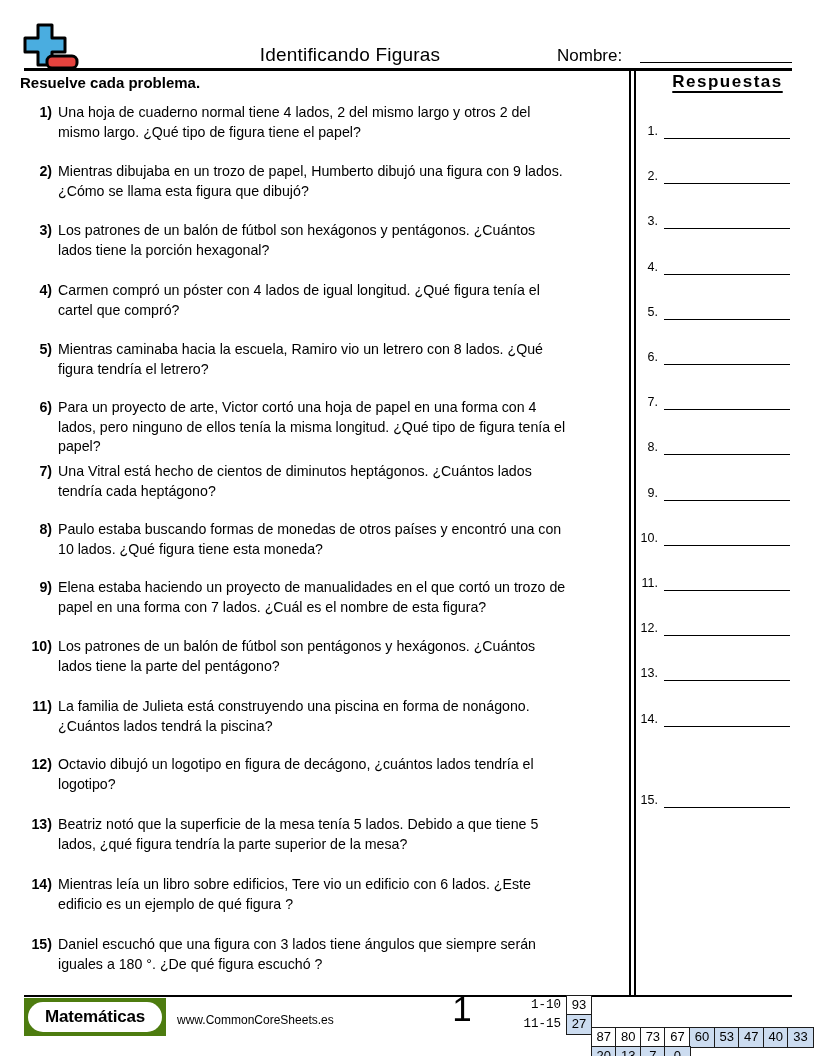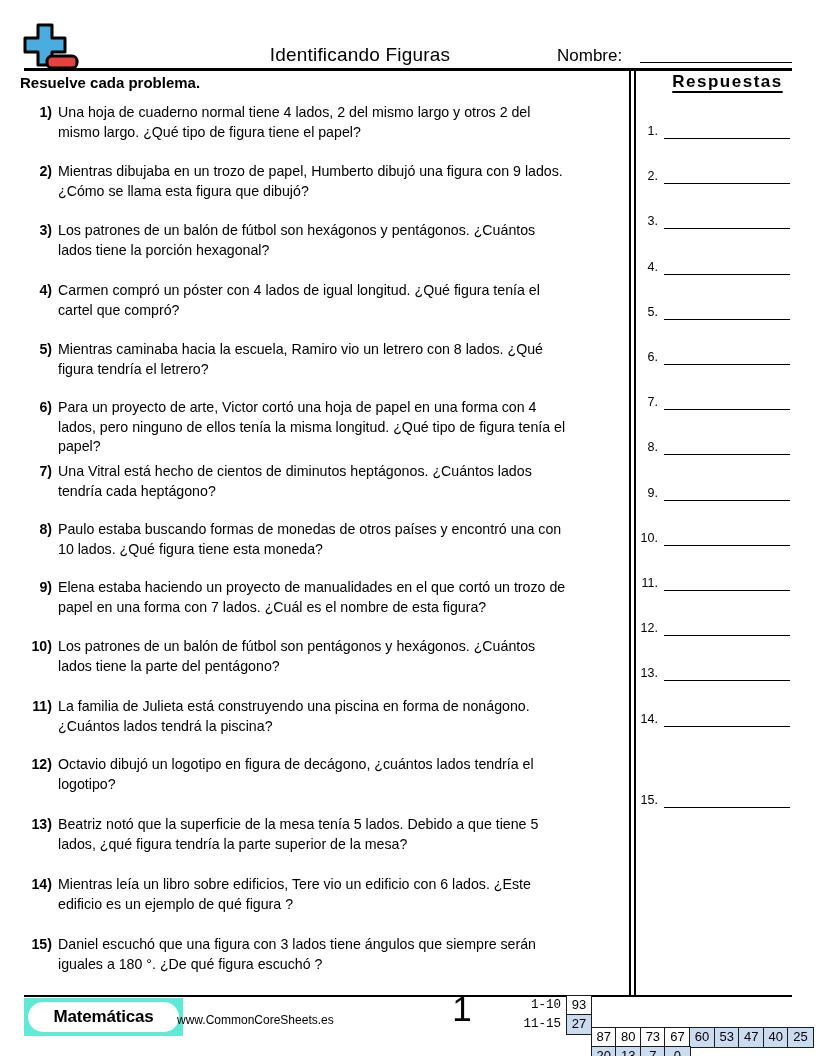--- a/index.html
+++ b/index.html
@@ -4,42 +4,42 @@
 <style>
   html,body{margin:0;padding:0;background:#888;}
   .page{
     position:relative;width:816px;height:1056px;margin:0 auto;
     background:#ffffff;color:#000;
     font-family:"Liberation Sans", sans-serif;
     overflow:hidden;
   }
   
   .logo{position:absolute;left:14px;top:12px;width:68px;height:58px;}
-  .title{position:absolute;left:160px;top:44px;width:400px;text-align:center;font-size:19px;letter-spacing:.2px;}
+  .title{position:absolute;left:150px;top:44px;width:400px;text-align:center;font-size:19px;letter-spacing:.2px;}
   .nombre{position:absolute;left:557px;top:46px;font-size:17px;}
   .name-line{position:absolute;left:640px;top:47px;width:152px;height:15px;border-bottom:1.6px solid #000;}
   .header-rule{position:absolute;left:24px;top:68px;width:768px;height:2.6px;background:#000;}
   .instructions{position:absolute;left:20px;top:74px;font-size:15px;font-weight:bold;}
   
   .problem{position:absolute;left:14px;width:616px;font-size:14.2px;line-height:19.5px;}
   .pnum{position:absolute;left:0;top:0;width:38px;text-align:right;font-weight:bold;}
   .ptext{margin-left:44px;white-space:pre-line;}
   
   .divider{position:absolute;left:629px;top:70px;width:3.2px;height:925px;
     border-left:2px solid #000;border-right:2px solid #000;}
   
   .answers-title{position:absolute;left:650px;top:72px;width:155px;text-align:center;
     font-weight:bold;font-size:17px;letter-spacing:1.5px;
     text-decoration:underline;text-underline-offset:3.5px;text-decoration-thickness:1.8px;}
   .answer-row{position:absolute;left:638px;width:154px;height:15px;font-size:12.5px;}
   .anum{position:absolute;left:0;top:0;width:20px;text-align:right;}
   .aline{position:absolute;left:26px;right:2px;top:0;height:14px;border-bottom:1.4px solid #000;}
   
   .footer-rule{position:absolute;left:24px;top:995px;width:768px;height:2px;background:#000;}
-  .badge{position:absolute;left:24px;top:998px;width:159px;height:38px;background:#5eead4;}
+  .badge{position:absolute;left:24px;top:998px;width:142px;height:38px;background:#4d7c0f;}
   .badge-pill{position:absolute;left:4px;top:4px;right:4px;bottom:4px;background:#fff;
     border-radius:16px;display:flex;align-items:center;justify-content:center;
     font-weight:bold;font-size:17px;letter-spacing:-.2px;}
   .site{position:absolute;left:177px;top:1013px;font-size:12px;}
   .page-num{position:absolute;left:430px;top:989px;width:64px;text-align:center;font-size:35px;}
   .score-row{position:absolute;left:510px;height:22px;display:flex;align-items:flex-start;}
   .slabel{width:51px;text-align:right;padding-right:5px;font-size:12.5px;line-height:21px;font-family:Liberation Mono, monospace;}
   .scell{box-sizing:border-box;width:26.2px;height:21px;border:1.6px solid #1c1c1c;
     text-align:center;font-size:13px;line-height:18px;background:#fff;}
   .scell + .scell{margin-left:-1.6px;margin-top:32px;}
@@ -216,21 +216,21 @@
         <span class="slabel">1-10</span>
         <span class="scell">93</span>
         <span class="scell">87</span>
         <span class="scell">80</span>
         <span class="scell">73</span>
         <span class="scell">67</span>
         <span class="scell blue">60</span>
         <span class="scell blue">53</span>
         <span class="scell blue">47</span>
         <span class="scell blue">40</span>
-        <span class="scell blue">25</span>
+        <span class="scell blue">33</span>
       </div>
       <div class="score-row" style="top: 1014.4px;">
         <span class="slabel">11-15</span>
         <span class="scell blue">27</span>
         <span class="scell blue">20</span>
         <span class="scell blue">13</span>
         <span class="scell blue">7</span>
         <span class="scell blue">0</span>
       </div>
     </div>

